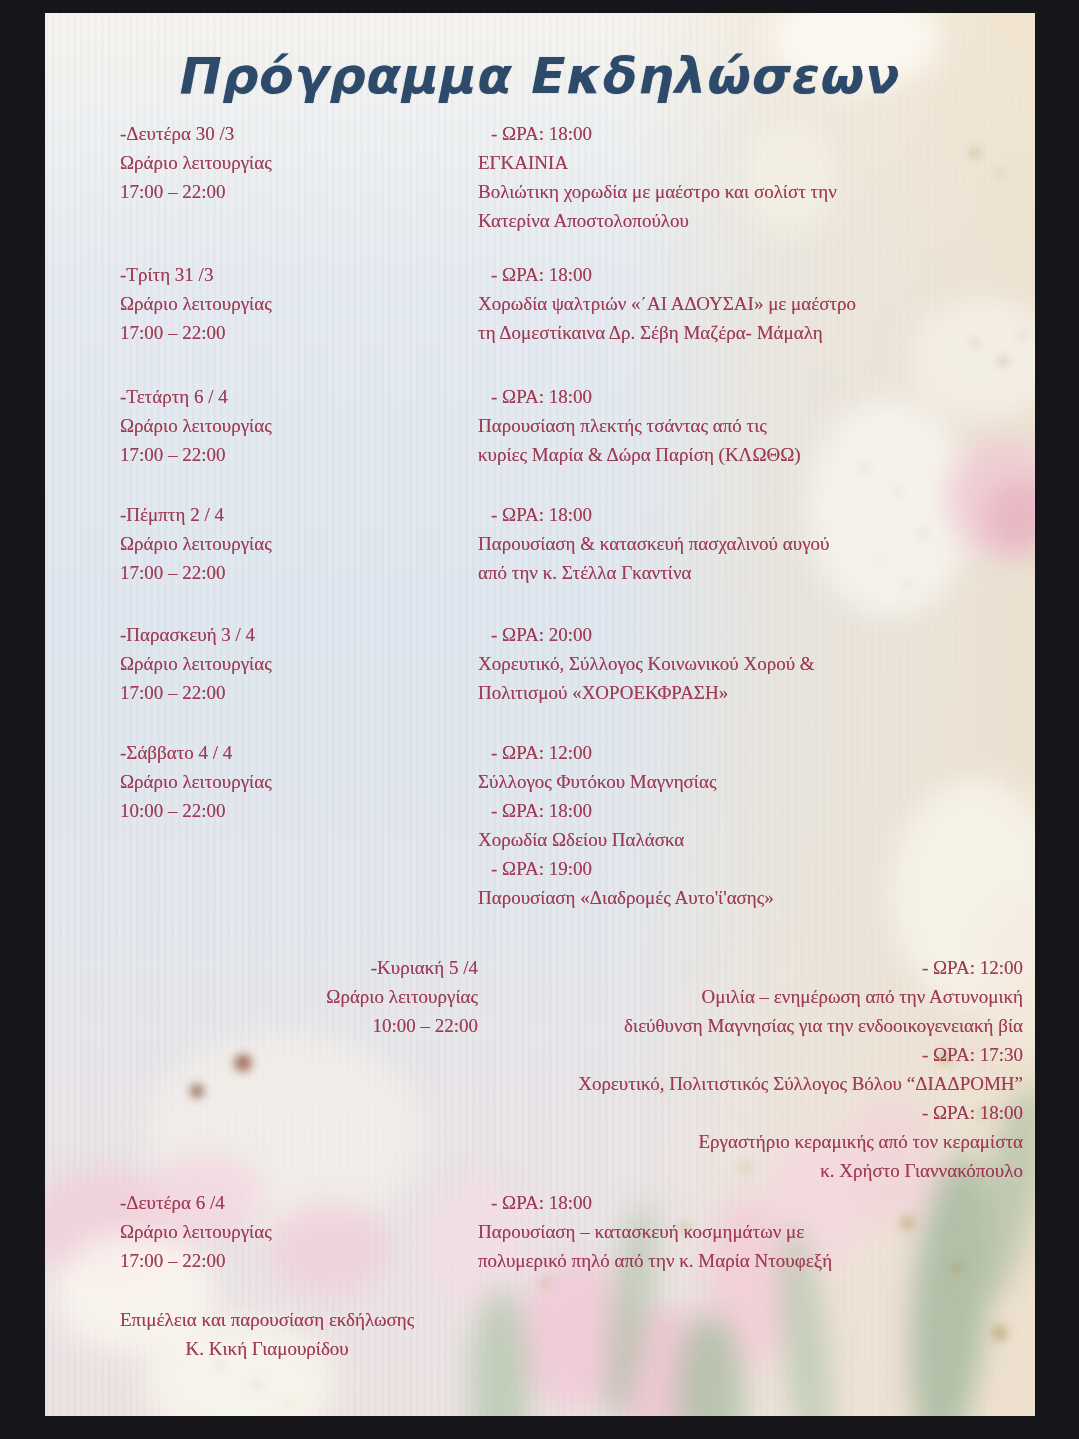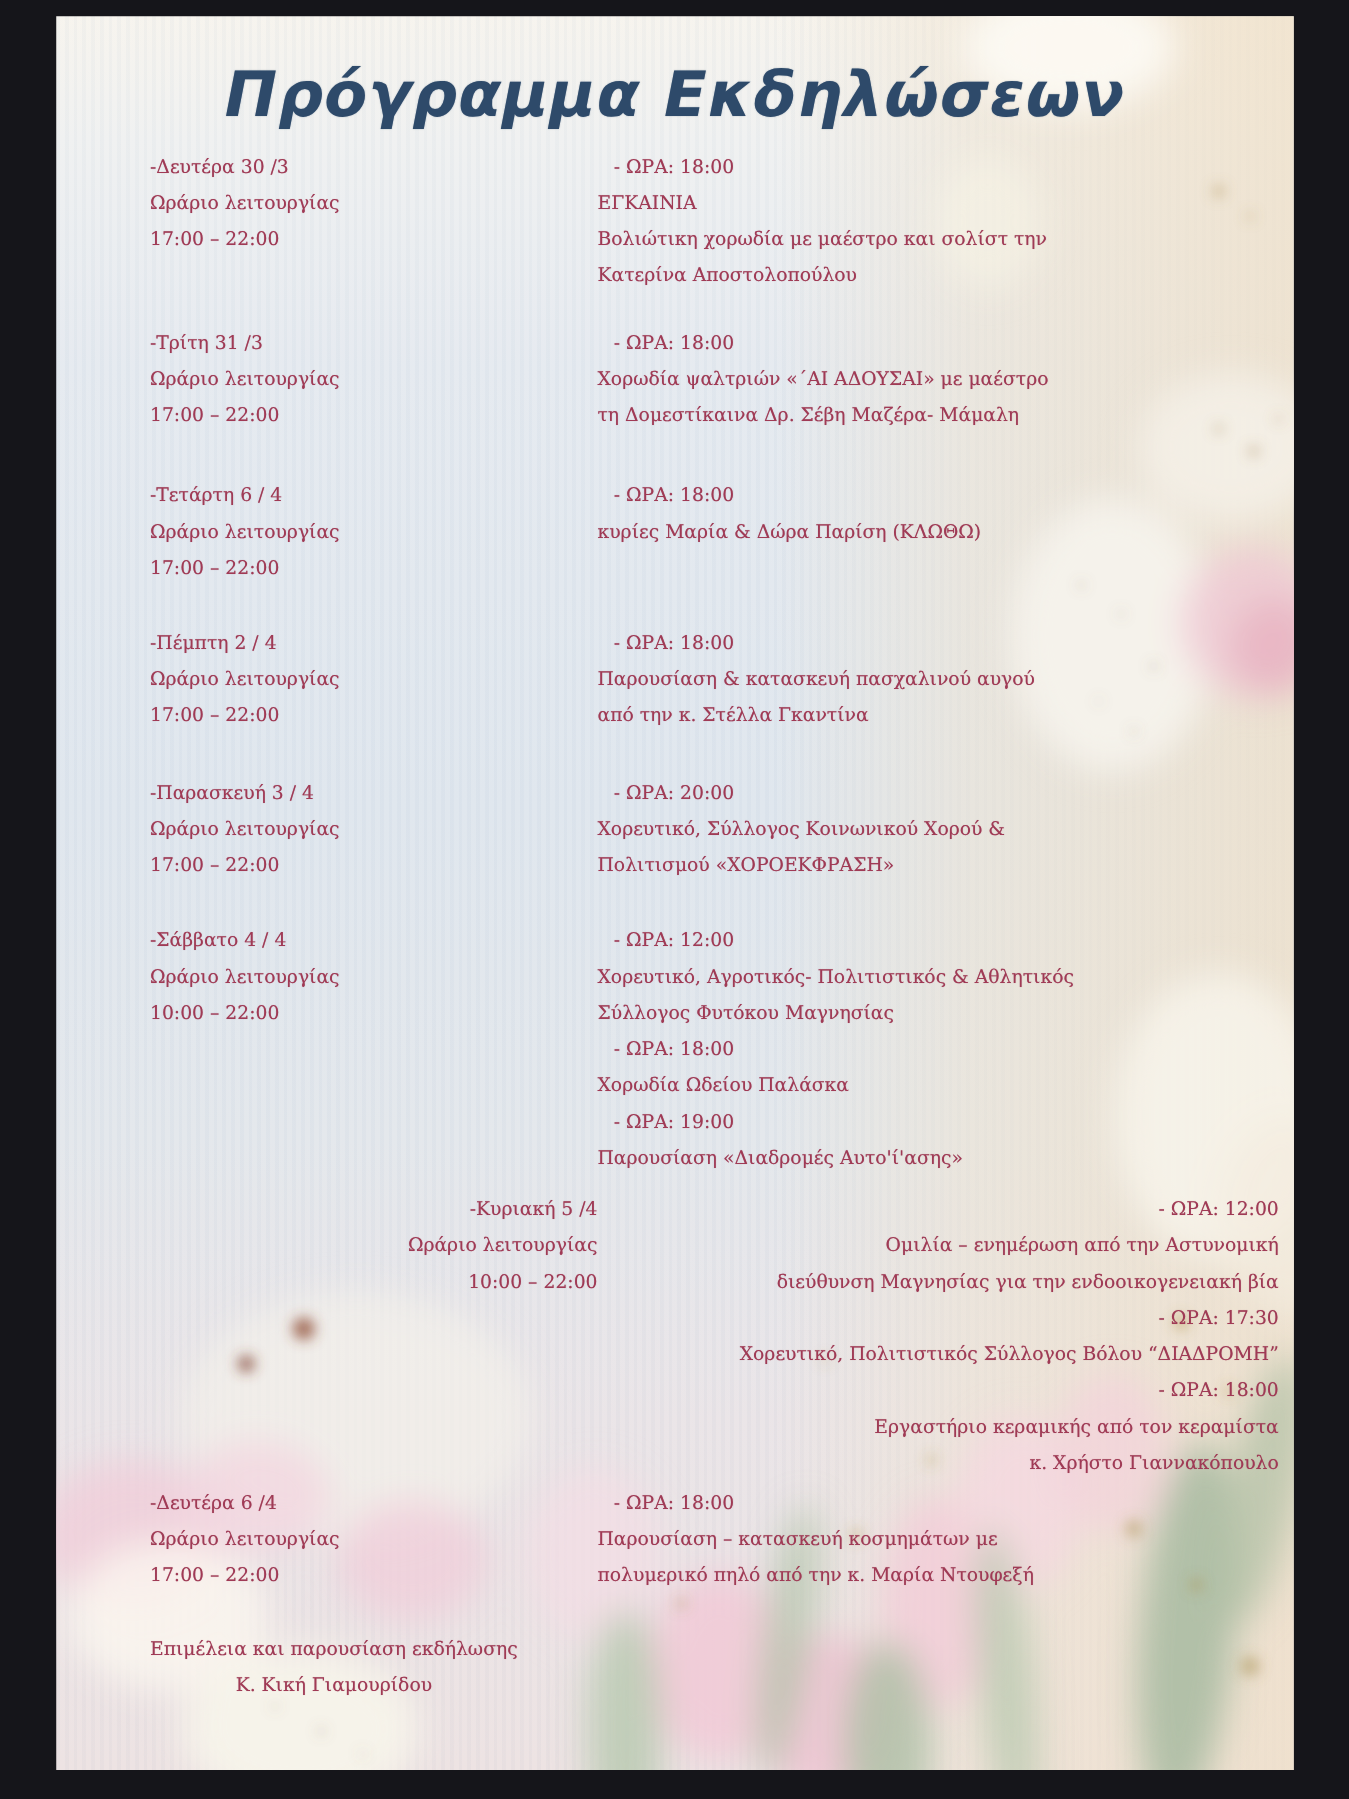--- a/index.html
+++ b/index.html
@@ -51,25 +51,26 @@
   .event:nth-child(2) { top: 247px; }
   .event:nth-child(3) { top: 369px; }
   .event:nth-child(4) { top: 487px; }
   .event:nth-child(5) { top: 607px; }
   .event:nth-child(6) { top: 725px; }
   .event:nth-child(7) { top: 940px; text-align: right; }
   .event:nth-child(8) { top: 1175px; }
   .event-date { width: 358px; flex: none; }
   .event-schedule { flex: 1; min-width: 0; }
   .line {
-    font-size: 15px;
+    font-size: 19px;
     line-height: 29px;
     color: #a03a55;
     white-space: nowrap;
     text-shadow: 0 0 0.6px rgba(140,42,70,0.5);
+    font-family: Liberation Serif, serif;
   }
   .time-line { padding-left: 13px; }
   .footer {
     position: absolute;
     left: 75px; top: 1292px; text-align: center;
   }
 </style>
 </head>
 <body>
 
@@ -170,20 +171,21 @@
           </div>
   </div>
         <div class="event">
     <div class="event-date">
             <div class="line">-Τετάρτη 6 / 4</div>
             <div class="line">Ωράριο λειτουργίας</div>
             <div class="line">17:00 – 22:00</div>
           </div>
     <div class="event-schedule">
             <div class="line time-line">- ΩΡΑ: 18:00</div>
+            <div class="line">Παρουσίαση πλεκτής τσάντας από τις</div>
             <div class="line">κυρίες Μαρία &amp; Δώρα Παρίση (ΚΛΩΘΩ)</div>
           </div>
   </div>
         <div class="event">
     <div class="event-date">
             <div class="line">-Πέμπτη 2 / 4</div>
             <div class="line">Ωράριο λειτουργίας</div>
             <div class="line">17:00 – 22:00</div>
           </div>
     <div class="event-schedule">
@@ -205,21 +207,20 @@
           </div>
   </div>
         <div class="event">
     <div class="event-date">
             <div class="line">-Σάββατο 4 / 4</div>
             <div class="line">Ωράριο λειτουργίας</div>
             <div class="line">10:00 – 22:00</div>
           </div>
     <div class="event-schedule">
             <div class="line time-line">- ΩΡΑ: 12:00</div>
-            <div class="line">Χορευτικό, Αγροτικός- Πολιτιστικός &amp; Αθλητικός</div>
             <div class="line">Σύλλογος Φυτόκου Μαγνησίας</div>
             <div class="line time-line">- ΩΡΑ: 18:00</div>
             <div class="line">Χορωδία Ωδείου Παλάσκα</div>
             <div class="line time-line">- ΩΡΑ: 19:00</div>
             <div class="line">Παρουσίαση «Διαδρομές Αυτο'ί'ασης»</div>
           </div>
   </div>
         <div class="event">
     <div class="event-date">
             <div class="line">-Κυριακή 5 /4</div>

